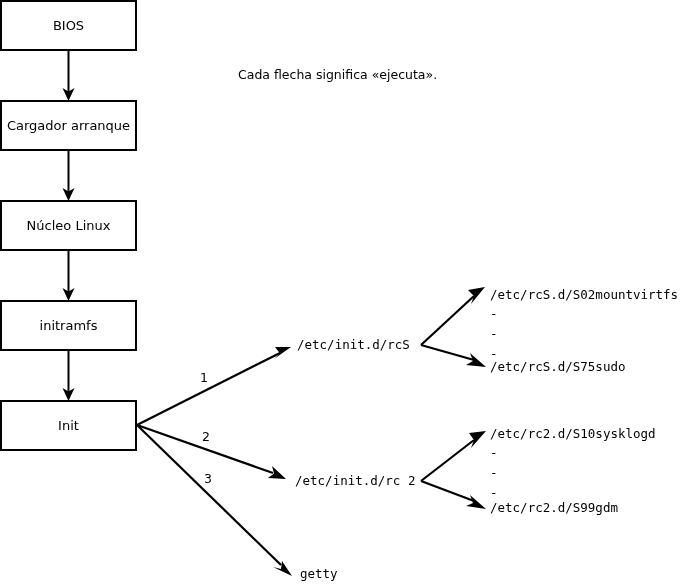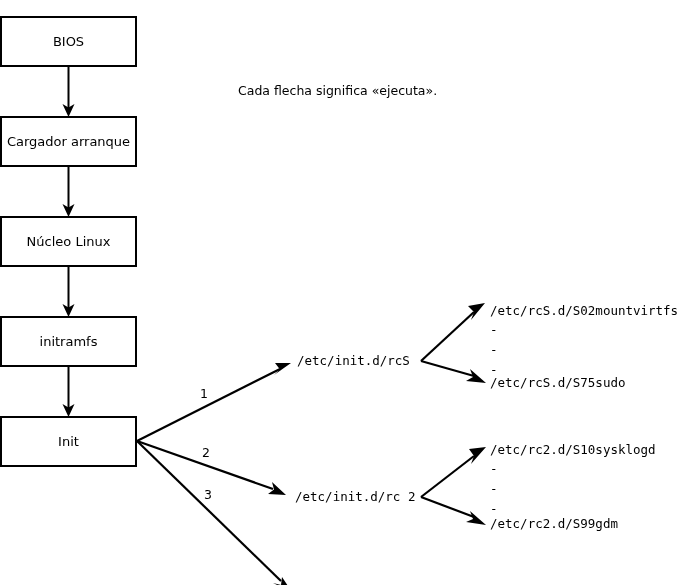--- a/index.html
+++ b/index.html
@@ -12,21 +12,21 @@
     width: 684px;
     height: 585px;
     position: relative;
     overflow: hidden;
     font-family: "Liberation Sans", sans-serif;
     color: #000000;
   }
   #diagram-root {
     position: absolute;
     left: 0;
-    top: 16px;
+    top: 0;
     width: 684px;
     height: 450px;
   }
   svg#diagram-canvas {
     position: absolute;
     left: 0;
     top: 0;
     width: 684px;
     height: 585px;
     display: block;

